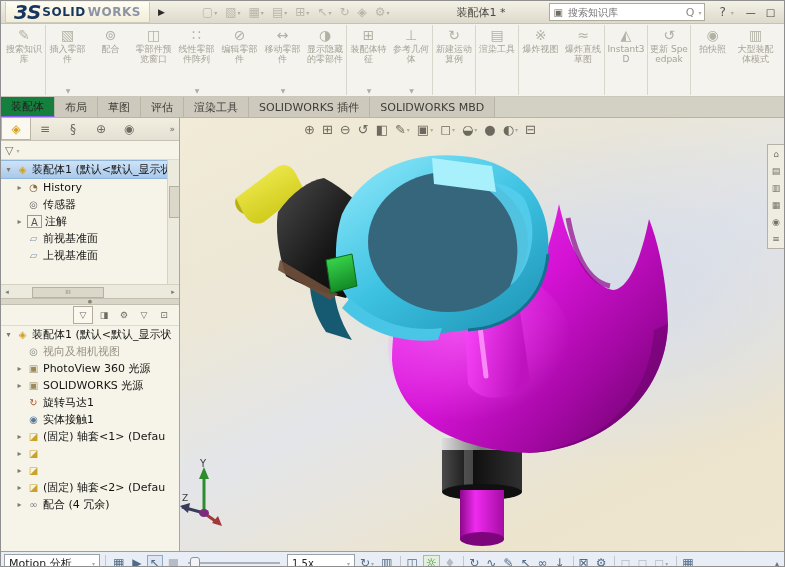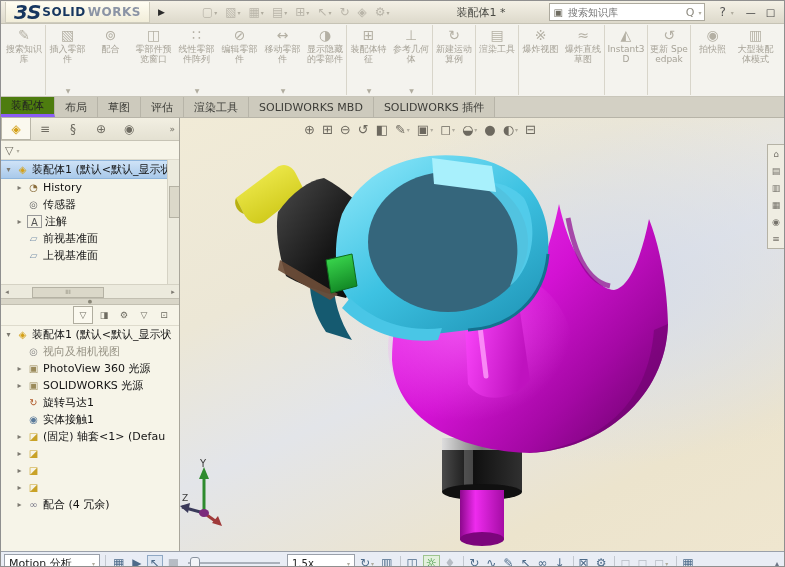--- a/index.html
+++ b/index.html
@@ -39,21 +39,21 @@
     text-align:center;padding:2px 1px 1px;box-sizing:border-box}
   .rbtn.sep{border-right:1px solid #d8d5ca}
   .rbtn .ric{font-size:14px;line-height:16px;color:#b4b0a4;height:17px}
   .rbtn .rlabel{font-size:9px;line-height:10px;color:#a7a398;word-break:break-all}
   .rbtn .caret{margin-top:auto;align-self:center}
   
   .tabrow{height:20px;display:flex;align-items:stretch;background:#d3d0c4;
     border-bottom:1px solid #b7b4a8;font-size:11px}
   .tab{display:flex;align-items:center;padding:0 10px;background:#cdcabd;color:#3d3d38;
     border-right:1px solid #b7b4a8;white-space:nowrap}
-  .tab.active{background:#4d7c0f;color:#222;border-bottom:3px solid #8b5cf6}
+  .tab.active{background:#15803d;color:#222;border-bottom:1px solid #8b5cf6}
   
   .main{display:flex;height:433px}
   .lpanel{width:178px;flex:0 0 178px;background:#f6f4e8;border-right:1px solid #a9a69b;
     display:flex;flex-direction:column;overflow:hidden}
   .mtabs{height:22px;display:flex;align-items:stretch;background:linear-gradient(#f2efe2,#e4e1d2);
     border-bottom:1px solid #c6c3b5}
   .mtab{width:28px;display:flex;align-items:center;justify-content:center;font-size:12px;color:#6e6b61}
   .mtab.active{background:#fbf9ef;border:1px solid #b9b6a8;border-top:none;color:#d4a017}
   .mtabs .chev{margin-left:auto;color:#6e6b61;font-size:9px;display:flex;align-items:center;padding:0 4px}
   .filterrow{height:18px;display:flex;align-items:center;padding:0 4px;gap:2px;
@@ -314,25 +314,25 @@
 
     <div class="tab">
       <span>评估</span>
     </div>
 
     <div class="tab">
       <span>渲染工具</span>
     </div>
 
     <div class="tab">
+      <span>SOLIDWORKS 插件</span>
+    </div>
+
+    <div class="tab">
       <span>SOLIDWORKS MBD</span>
-    </div>
-
-    <div class="tab">
-      <span>SOLIDWORKS 插件</span>
     </div>
   </div>
 
 <div class="main">
 
   <div class="lpanel">
     <div class="mtabs">
       <span class="mtabhost" style="display:flex">
 
           <span class="mtab active">
@@ -483,20 +483,21 @@
           </div>
 
           <div class="trow child">
             <span class="exp show" style="visibility: visible;">▸</span>
             <span class="tic ic-part">◪</span>
           </div>
 
           <div class="trow child">
             <span class="exp show" style="visibility: visible;">▸</span>
             <span class="tic ic-part">◪</span>
+            <span class="tlabel">(固定) 轴套&lt;2&gt; (Defau</span>
           </div>
 
           <div class="trow child">
             <span class="exp show" style="visibility: visible;">▸</span>
             <span class="tic ic-mate">∞</span>
             <span class="tlabel">配合 (4 冗余)</span>
           </div>
         </div>
     </div>
   </div>

